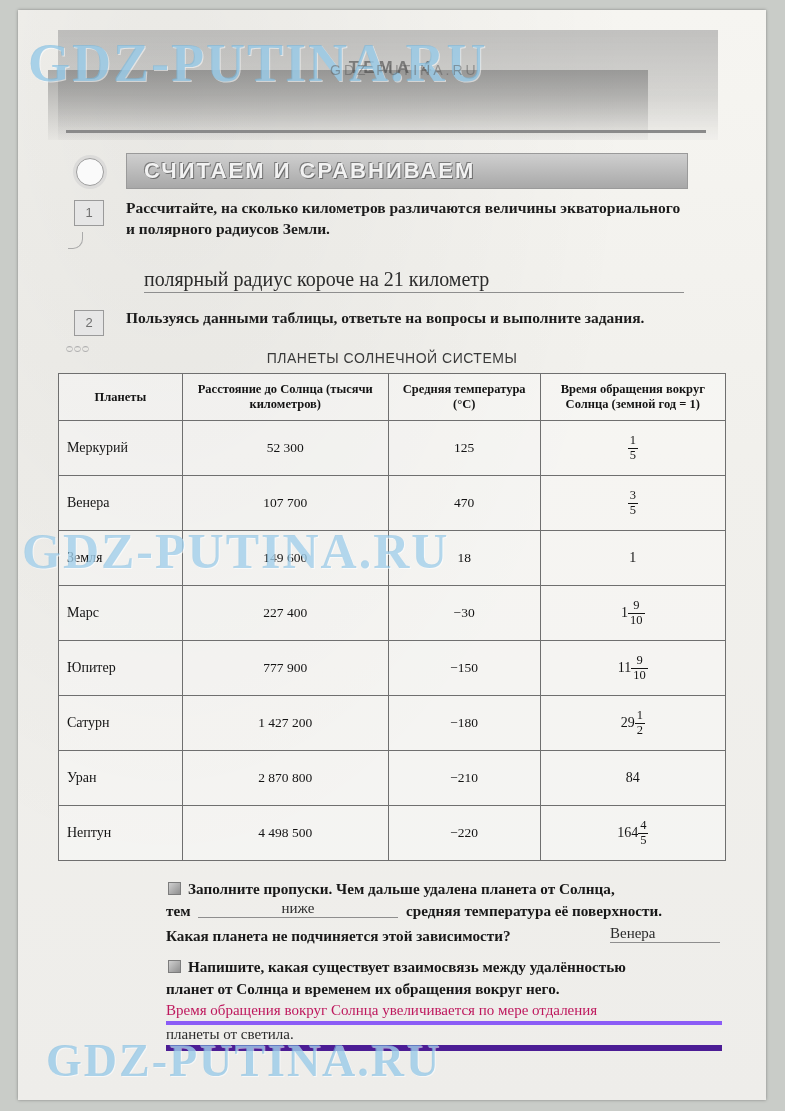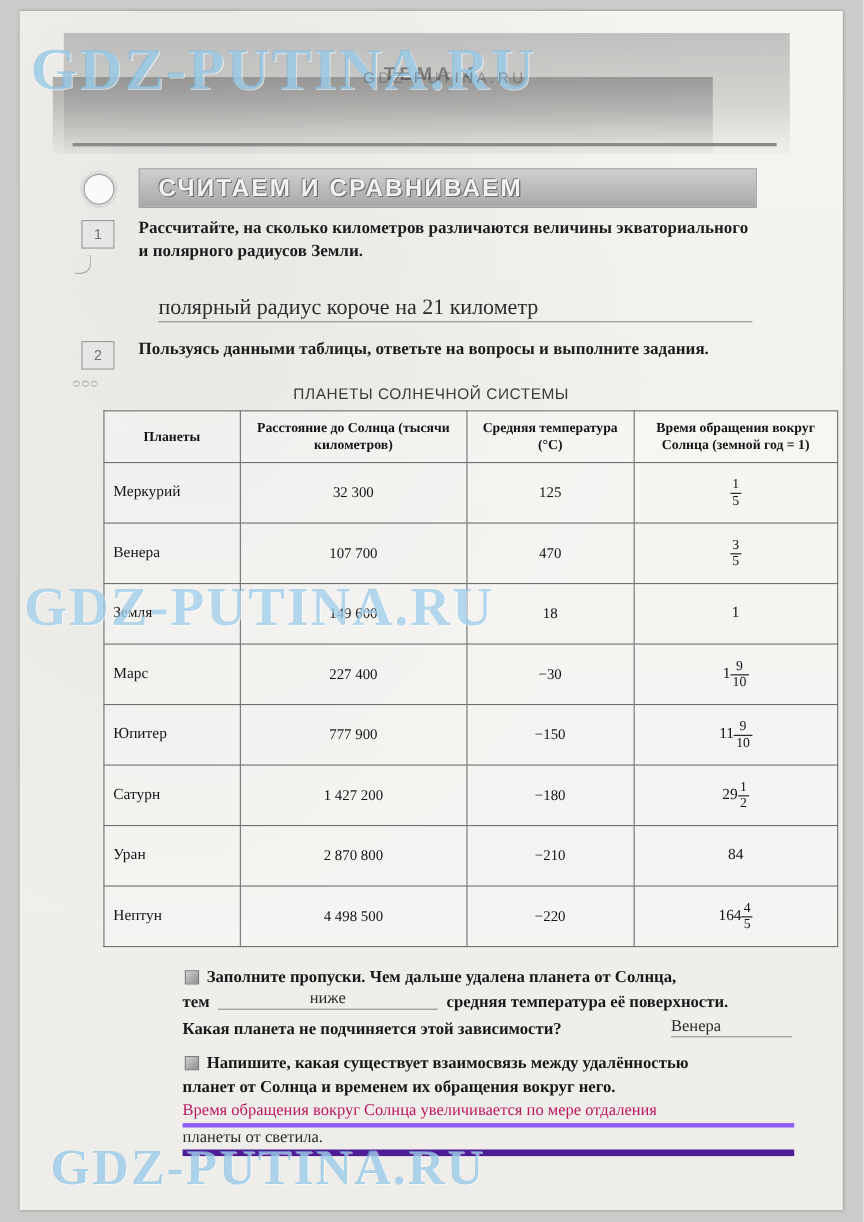--- a/index.html
+++ b/index.html
@@ -170,21 +170,20 @@
     letter-spacing: 0.5px;
   }
 
   table.planets {
     position: absolute;
     left: 40px;
     top: 363px;
     width: 668px;
     border-collapse: collapse;
     background: rgba(255,255,255,0.35);
-    margin-left: 36px;
   }
   table.planets th, table.planets td {
     border: 1px solid #6f6f6f;
     font-family: "Liberation Serif", serif;
     font-size: 13.5px;
     color: #141414;
     text-align: center;
     vertical-align: middle;
   }
   table.planets th {
@@ -339,21 +338,21 @@
       <tr>
         <th class="col1">Планеты</th>
         <th class="col2">Расстояние до Солнца (тысячи километров)</th>
         <th class="col3">Средняя температура (°C)</th>
         <th class="col4">Время обращения вокруг Солнца (земной год = 1)</th>
       </tr>
     </thead>
     <tbody>
       <tr>
         <td class="name">Меркурий</td>
-        <td>32 300</td>
+        <td>52 300</td>
         <td>125</td>
         <td>
           <span class="mixed"></span><span class="frac"><span class="num">1</span><span class="den">5</span></span>
         </td>
       </tr>
       <tr>
         <td class="name">Венера</td>
         <td>107 700</td>
         <td>470</td>
         <td>

